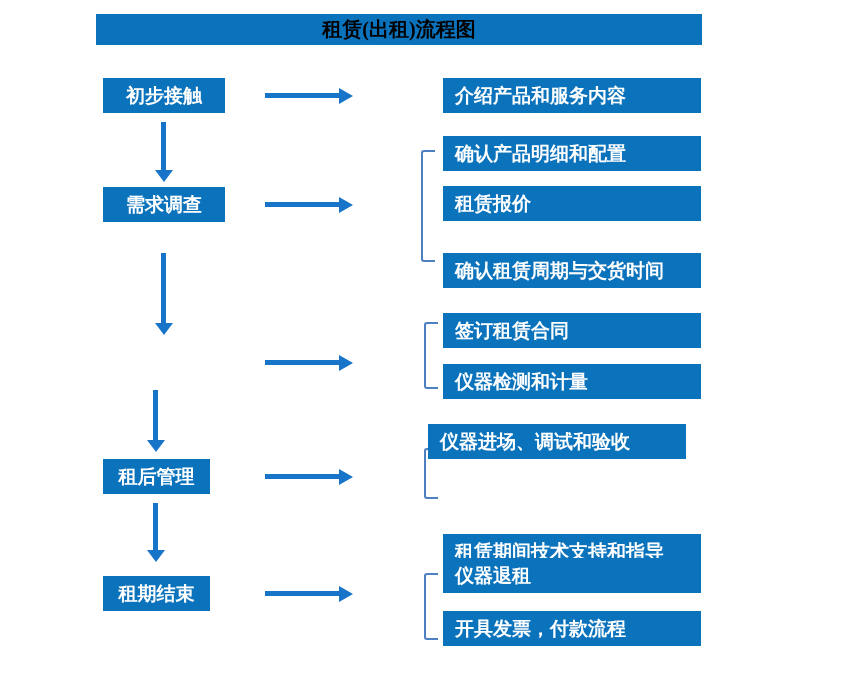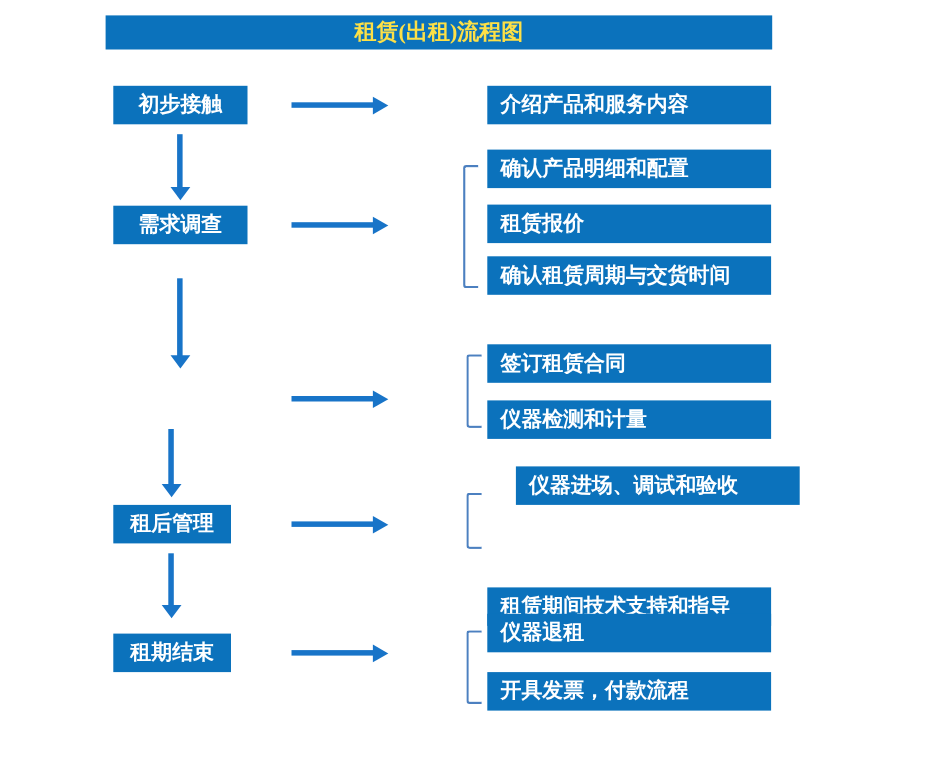--- a/index.html
+++ b/index.html
@@ -3,21 +3,21 @@
 <meta charset="utf-8">
 <style>
   html,body{margin:0;padding:0;background:#ffffff;}
   body{width:844px;height:688px;overflow:hidden;position:relative;
        font-family:"Liberation Serif","DejaVu Serif",serif;}
   .canvas{position:absolute;left:0;top:0;width:844px;height:688px;background:#ffffff;}
 
   .bluebox{position:absolute;background:var(--box);color:#ffffff;font-weight:bold;
            font-size:19px;line-height:35px;height:35px;white-space:nowrap;overflow:hidden;}
   .titlebar{position:absolute;left:96px;top:14px;width:606px;height:31px;background:var(--box);
-            color:#fde047;font-weight:bold;font-size:20px;line-height:31px;text-align:center;}
+            color:#000000;font-weight:bold;font-size:20px;line-height:31px;text-align:center;}
   .stagebox{text-align:center;}
   .outbox{text-align:left;padding-left:12px;width:246px;}
 
   
   .harrow{position:absolute;width:88px;height:16px;left:265px;}
   .harrow .shaft{position:absolute;left:0;top:5px;width:75px;height:5px;background:var(--arrow);}
   .harrow .head{position:absolute;left:74px;top:0;width:0;height:0;
                 border-top:8px solid transparent;border-bottom:8px solid transparent;
                 border-left:14px solid var(--arrow);}
 
@@ -87,24 +87,24 @@
 
   <div class="bracket" style="left:421px;top:150px;height:108px;"></div>
   <div class="bracket" style="left:424px;top:322px;height:63px;"></div>
   <div class="bracket" style="left:424px;top:448px;height:47px;"></div>
   <div class="bracket" style="left:424px;top:573px;height:63px;"></div>
 
   <div class="bluebox outbox" style="left:443px;top:78px;">介绍产品和服务内容</div>
 
   <div class="bluebox outbox" style="left:443px;top:136px;">确认产品明细和配置</div>
   <div class="bluebox outbox" style="left:443px;top:186px;">租赁报价</div>
-  <div class="bluebox outbox" style="left:443px;top:233px;">确认租赁周期与交货时间</div>
+  <div class="bluebox outbox" style="left:443px;top:253px;">确认租赁周期与交货时间</div>
 
   <div class="bluebox outbox" style="left:443px;top:313px;">签订租赁合同</div>
   <div class="bluebox outbox" style="left:443px;top:364px;">仪器检测和计量</div>
 
-  <div class="bluebox outbox" style="left:469px;top:424px;">仪器进场、调试和验收</div>
+  <div class="bluebox outbox" style="left:428px;top:424px;">仪器进场、调试和验收</div>
   <div class="bluebox outbox" style="left:443px;top:494px;margin-top:40px;">租赁期间技术支持和指导</div>
 
   <div class="bluebox outbox" style="left:443px;top:558px;">仪器退租</div>
   <div class="bluebox outbox" style="left:443px;top:611px;">开具发票，付款流程</div>
 
 </div>
 
 </body></html>

